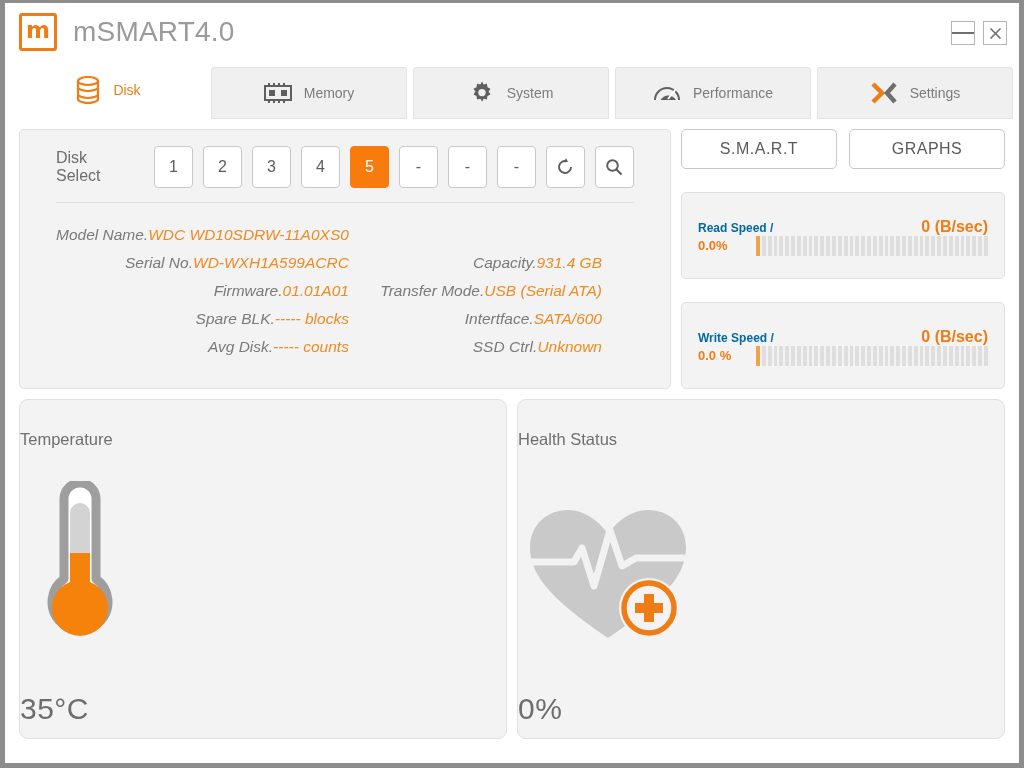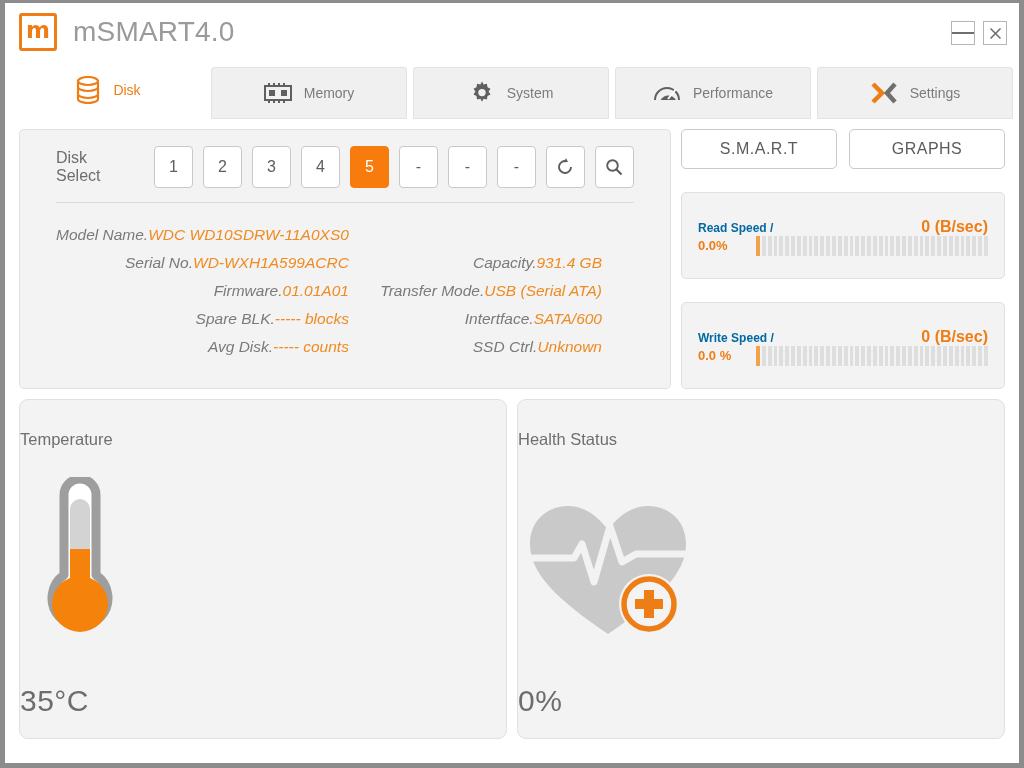--- a/index.html
+++ b/index.html
@@ -190,21 +190,21 @@
     border: 1px solid #e0e0e0;
     border-radius: 9px;
     display: flex; flex-direction: column; align-items: flex-start;
     padding-top: 30px;
     position: relative;
   }
   .card-title { font-size: 16.5px; color: #6f6f6f; }
   .card-art { flex: 1 1 auto; display: flex; align-items: center; justify-content: center; }
   .card-val {
     font-size: 30px; color: #6d6d6d;
-    margin-bottom: 20px; letter-spacing: 0.5px;
+    margin-bottom: 12px; letter-spacing: 0.5px;
   }
   .card-val .unit { font-size: 27px; margin-left: 8px; }
 
   
   .watermark {
     position: absolute;
     right: 14px; bottom: 6px;
     display: flex; align-items: center; gap: 6px;
     opacity: 0.45;
   }

